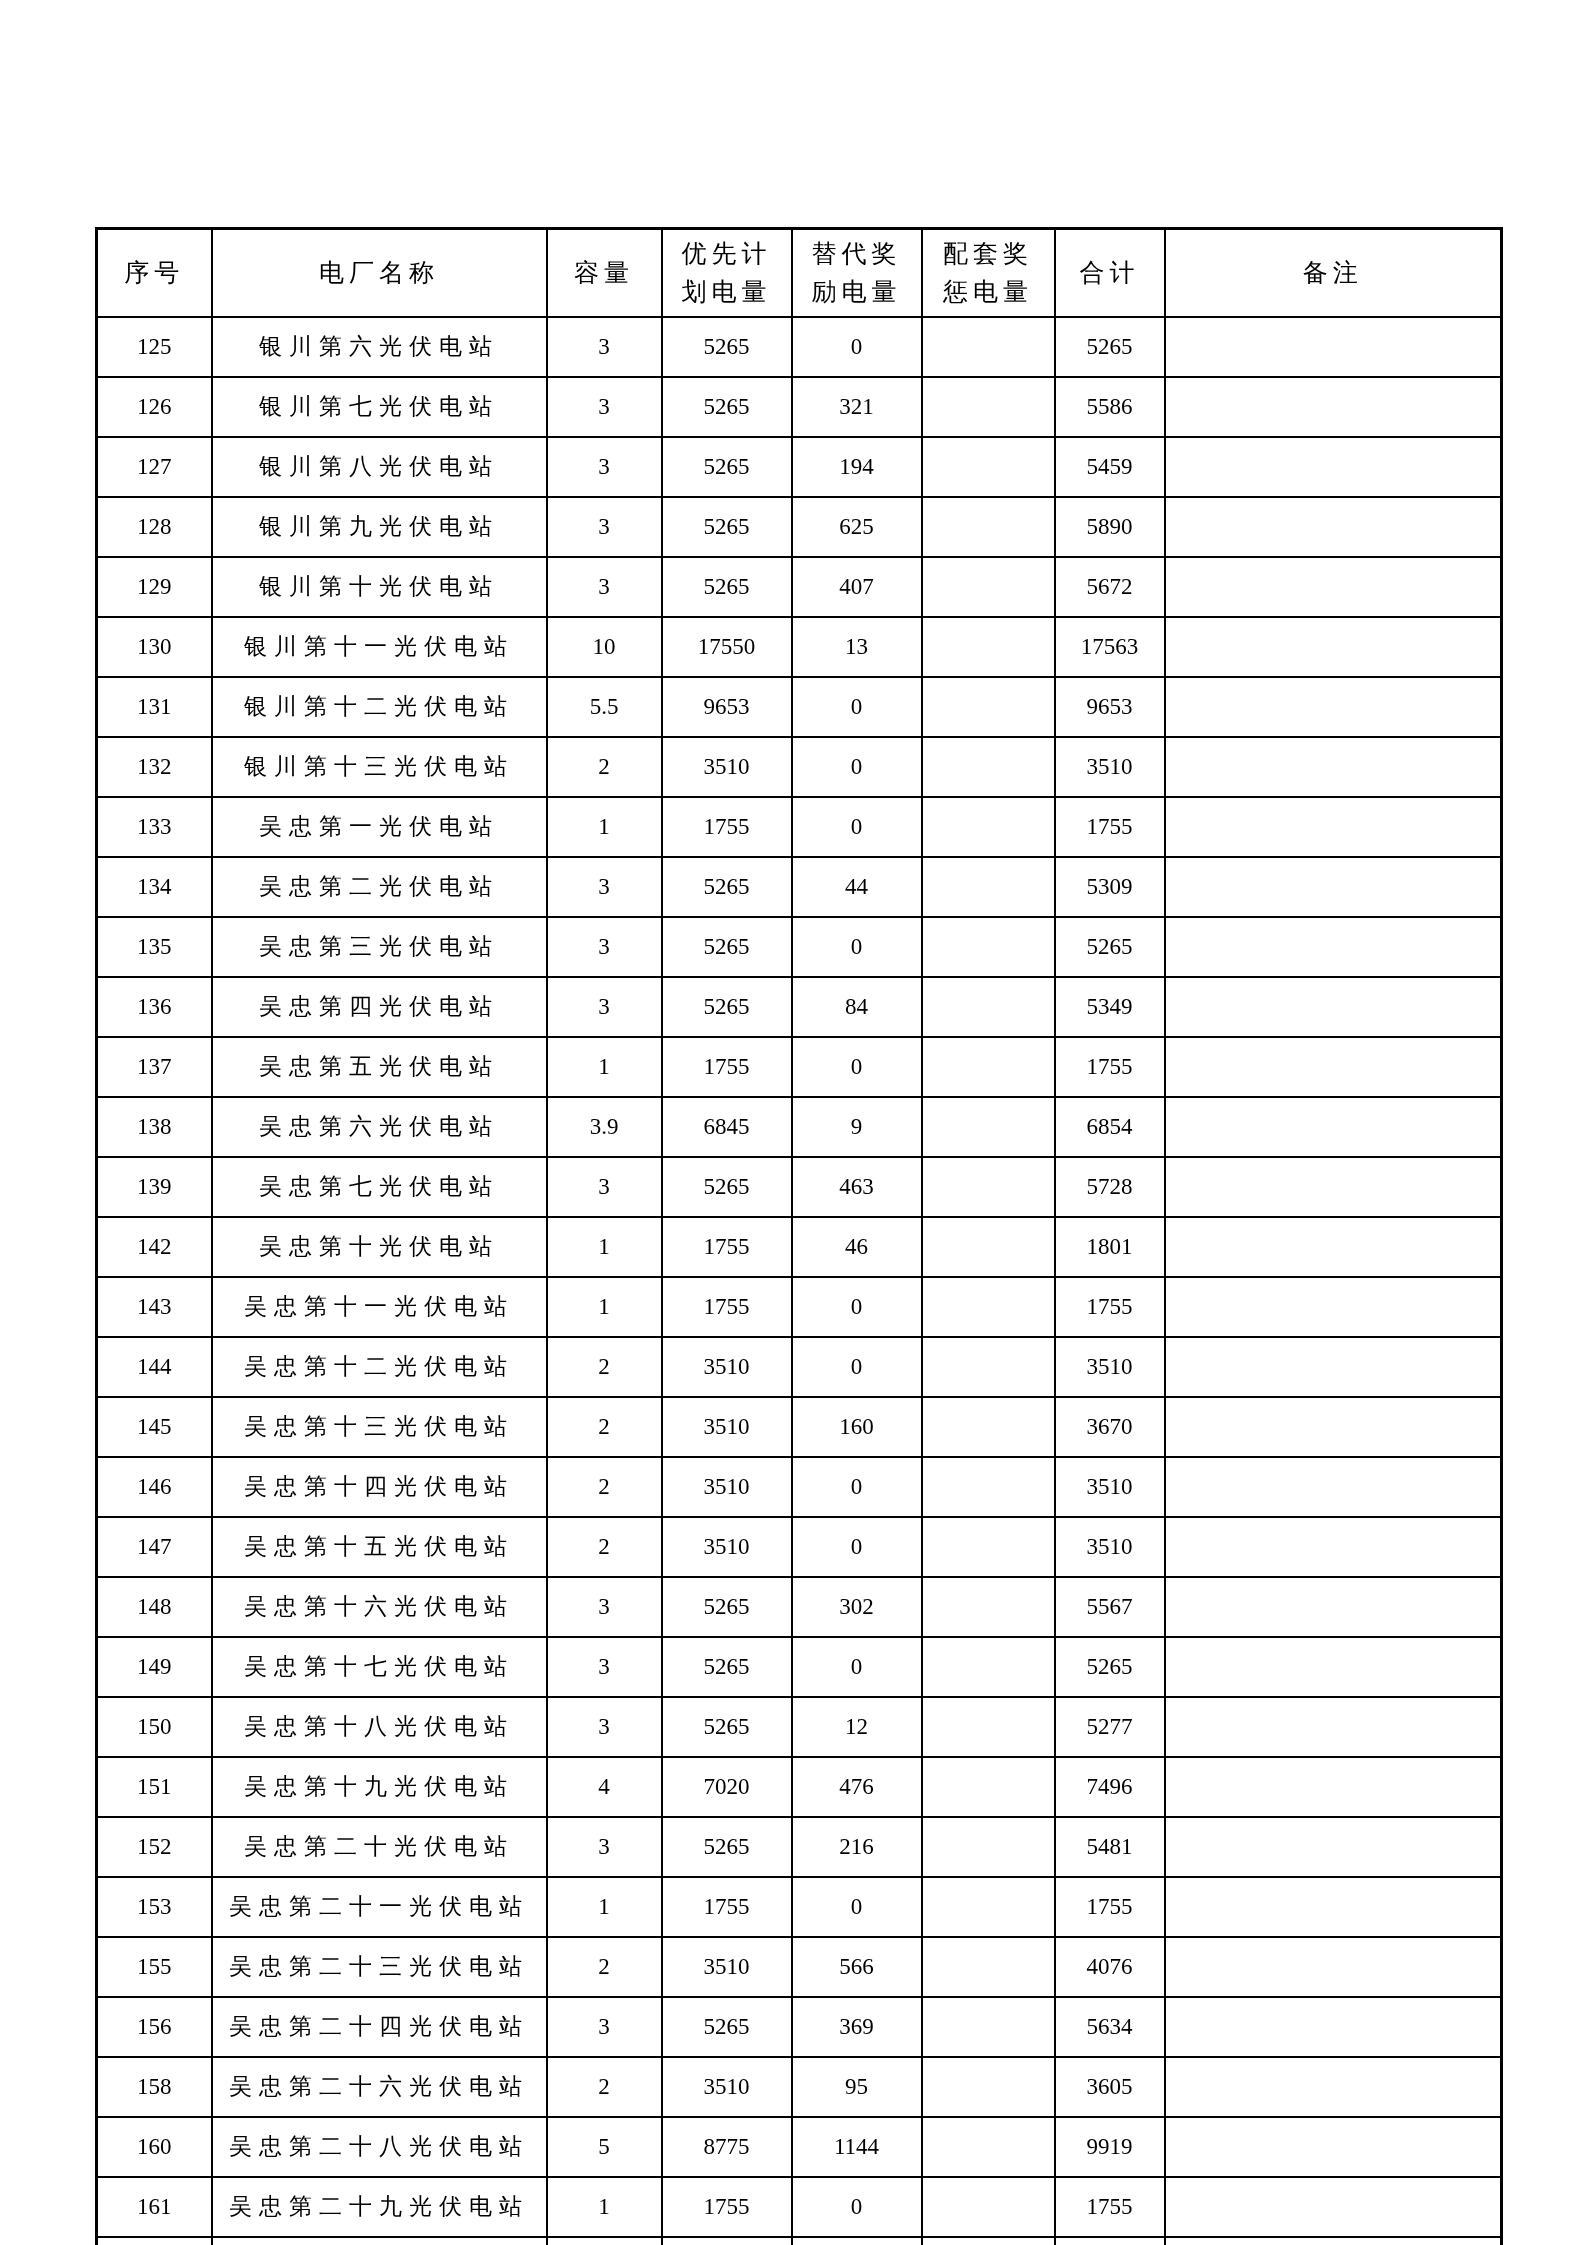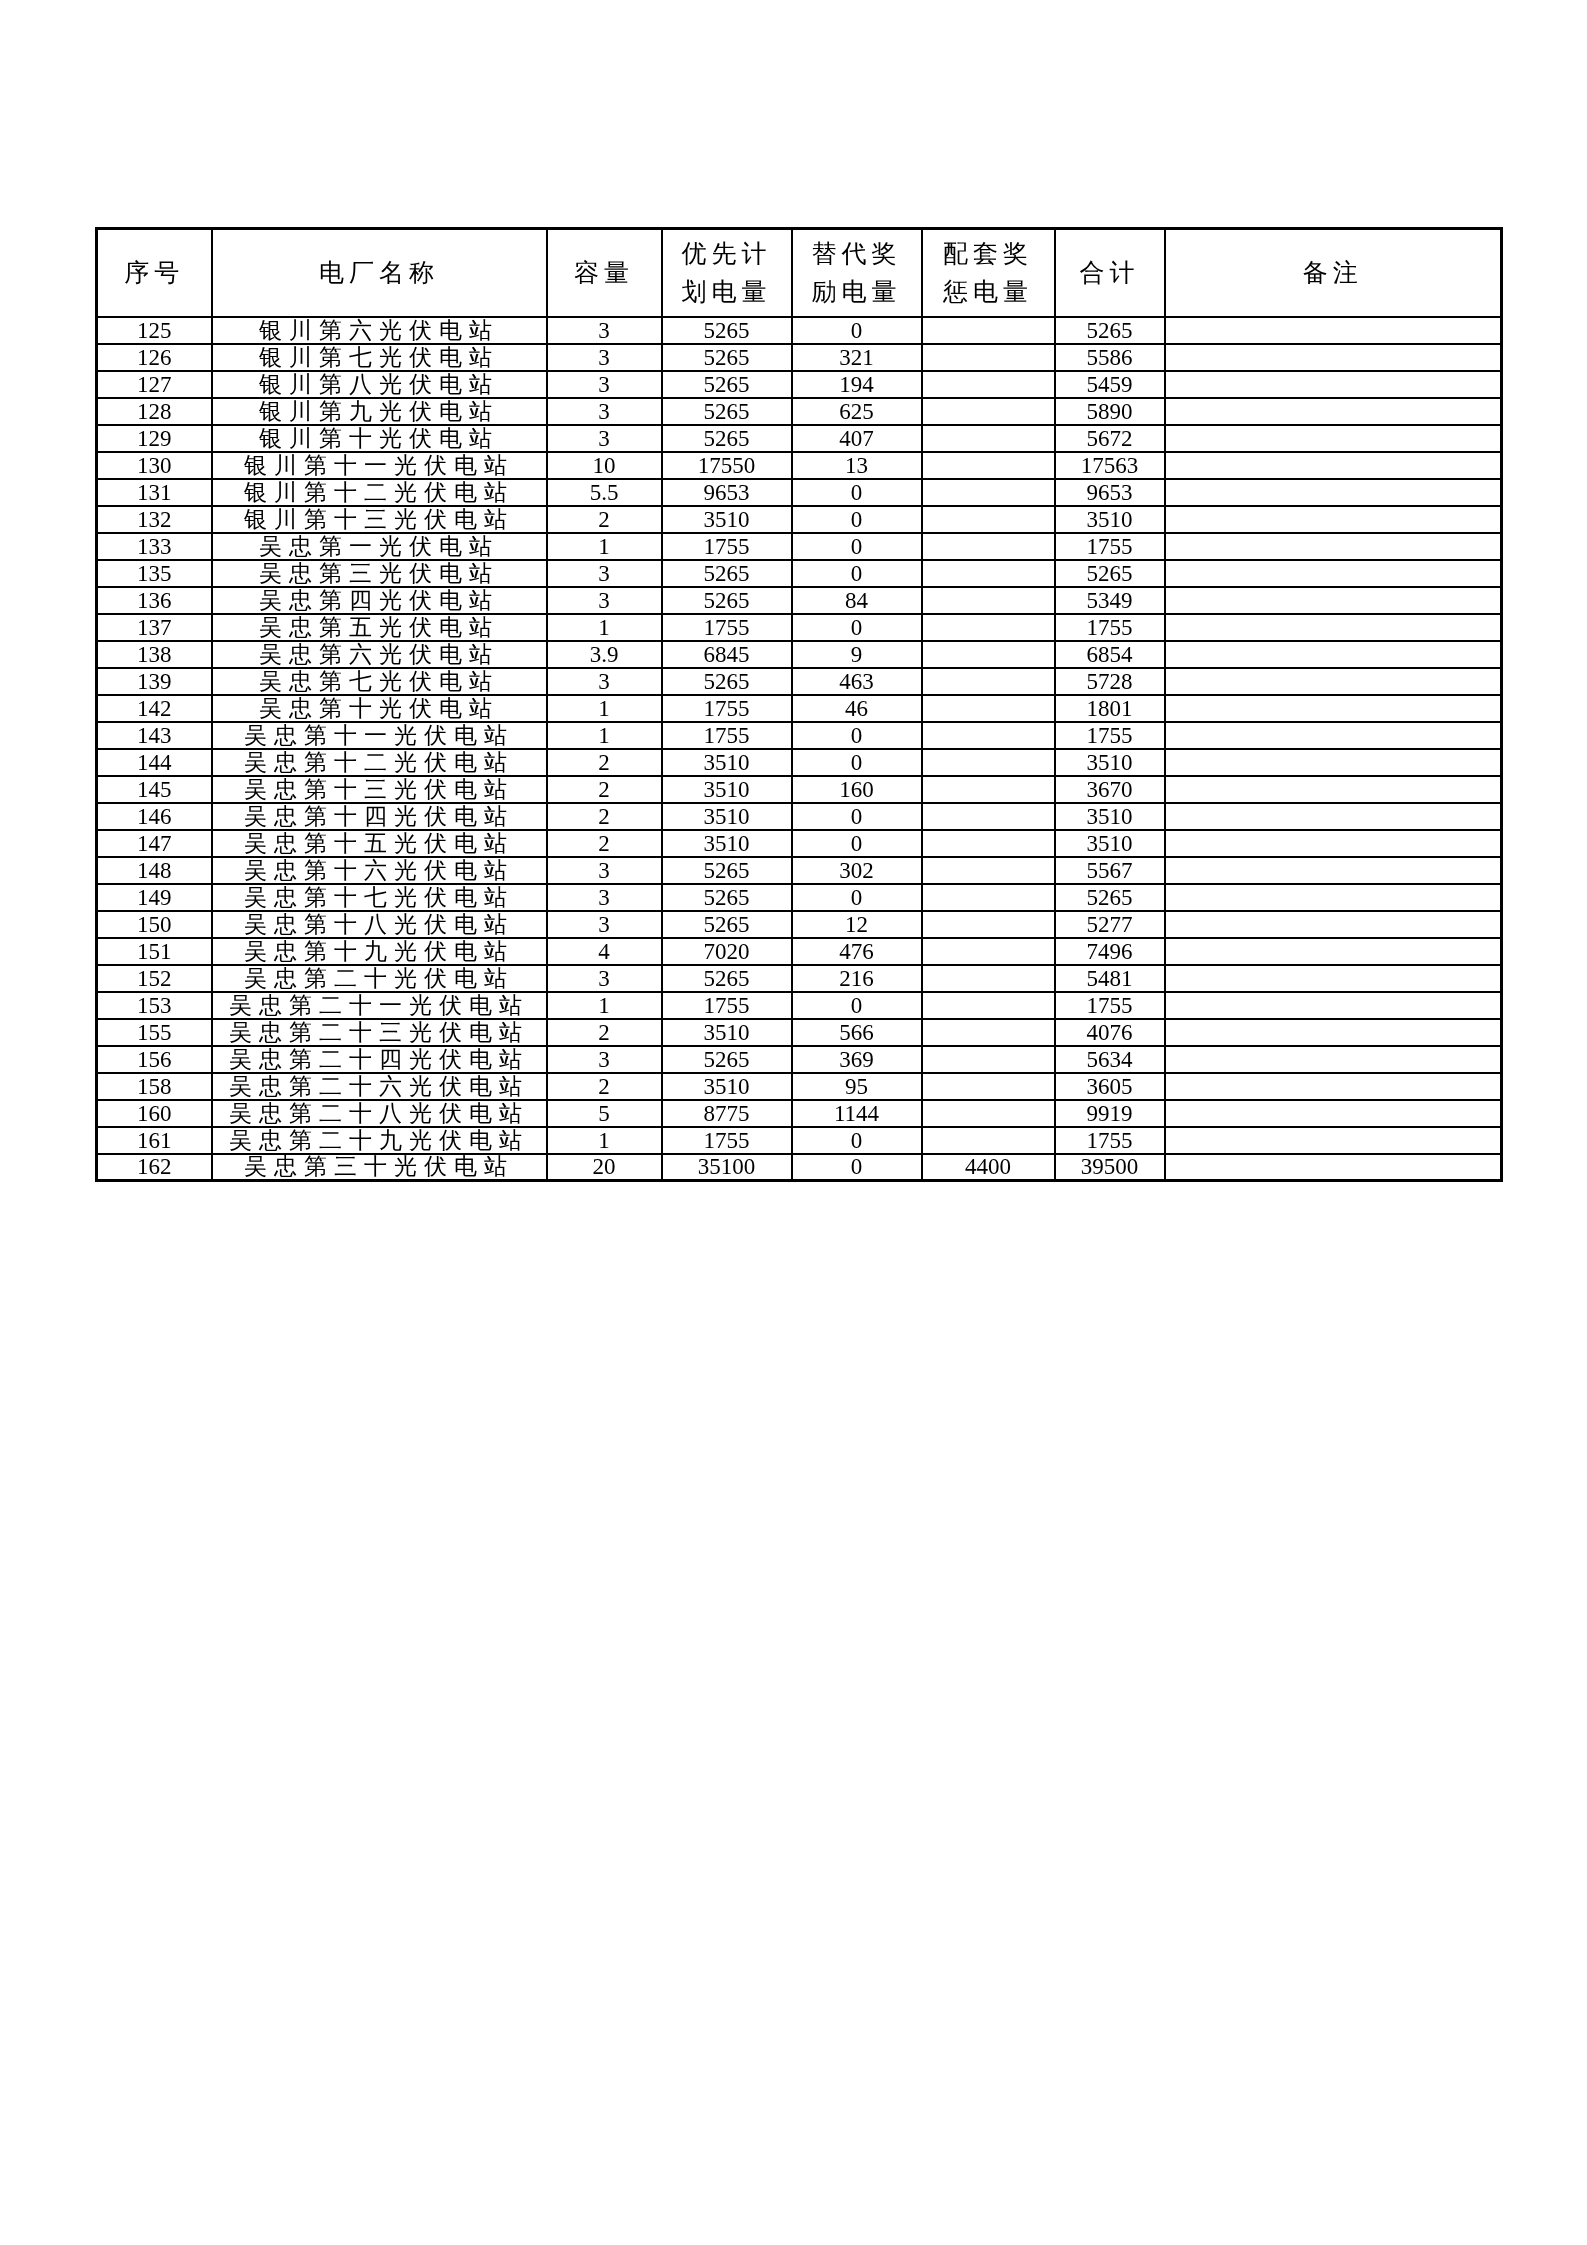--- a/index.html
+++ b/index.html
@@ -37,21 +37,21 @@
   }
   thead th {
     font-weight: normal;
     font-size: 25px;
     letter-spacing: 5px;
     white-space: pre-line;
     line-height: 1.5;
     border-bottom: 3px solid #000000;
   }
   tbody tr {
-    height: 27px;
+    height: 60px;
   }
   tbody td {
     font-size: 23px;
     line-height: 1;
   }
   tbody td.name {
     letter-spacing: 7px;
   }
   col.c-no      { width: 115px; }
   col.c-name    { width: 335px; }
@@ -177,20 +177,30 @@
           <td>133</td>
           <td class="name">吴忠第一光伏电站</td>
           <td>1</td>
           <td>1755</td>
           <td>0</td>
           <td></td>
           <td>1755</td>
           <td></td>
         </tr>
         <tr>
+          <td>134</td>
+          <td class="name">吴忠第二光伏电站</td>
+          <td>3</td>
+          <td>5265</td>
+          <td>44</td>
+          <td></td>
+          <td>5309</td>
+          <td></td>
+        </tr>
+        <tr>
           <td>135</td>
           <td class="name">吴忠第三光伏电站</td>
           <td>3</td>
           <td>5265</td>
           <td>0</td>
           <td></td>
           <td>5265</td>
           <td></td>
         </tr>
         <tr>

